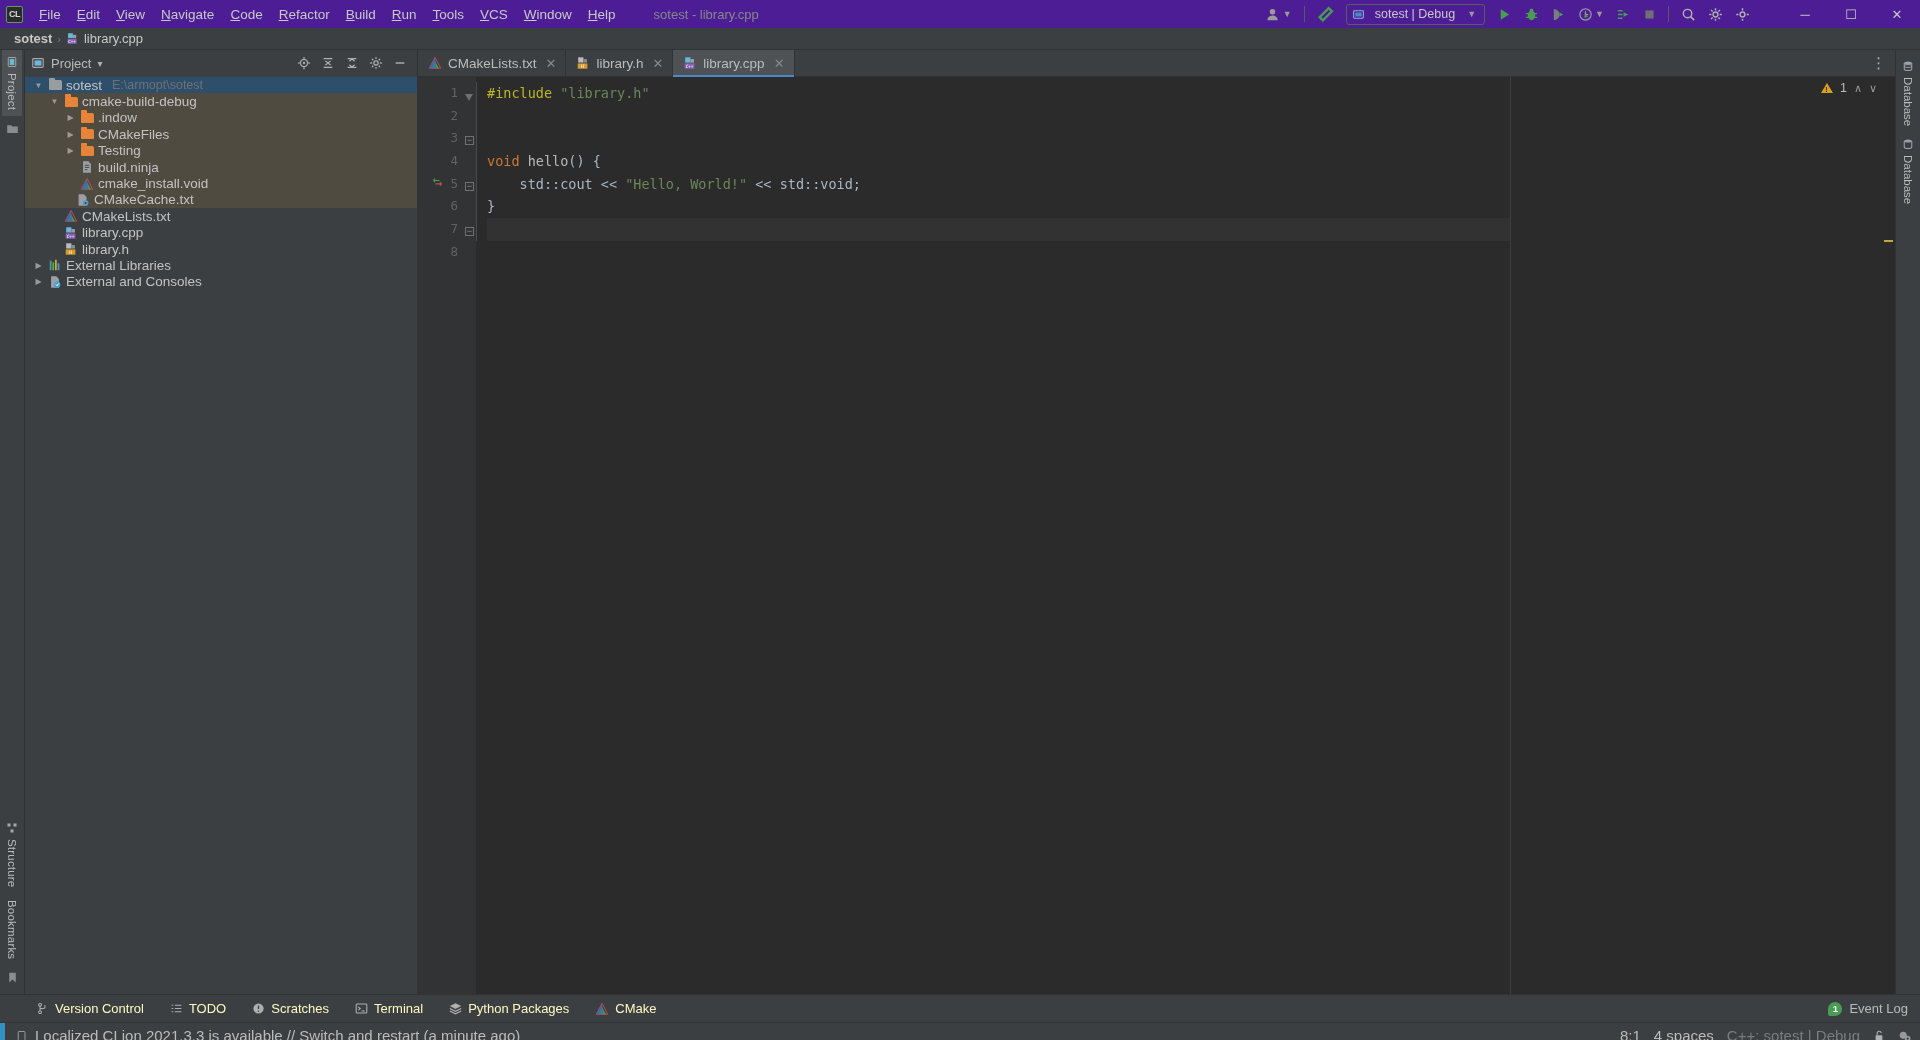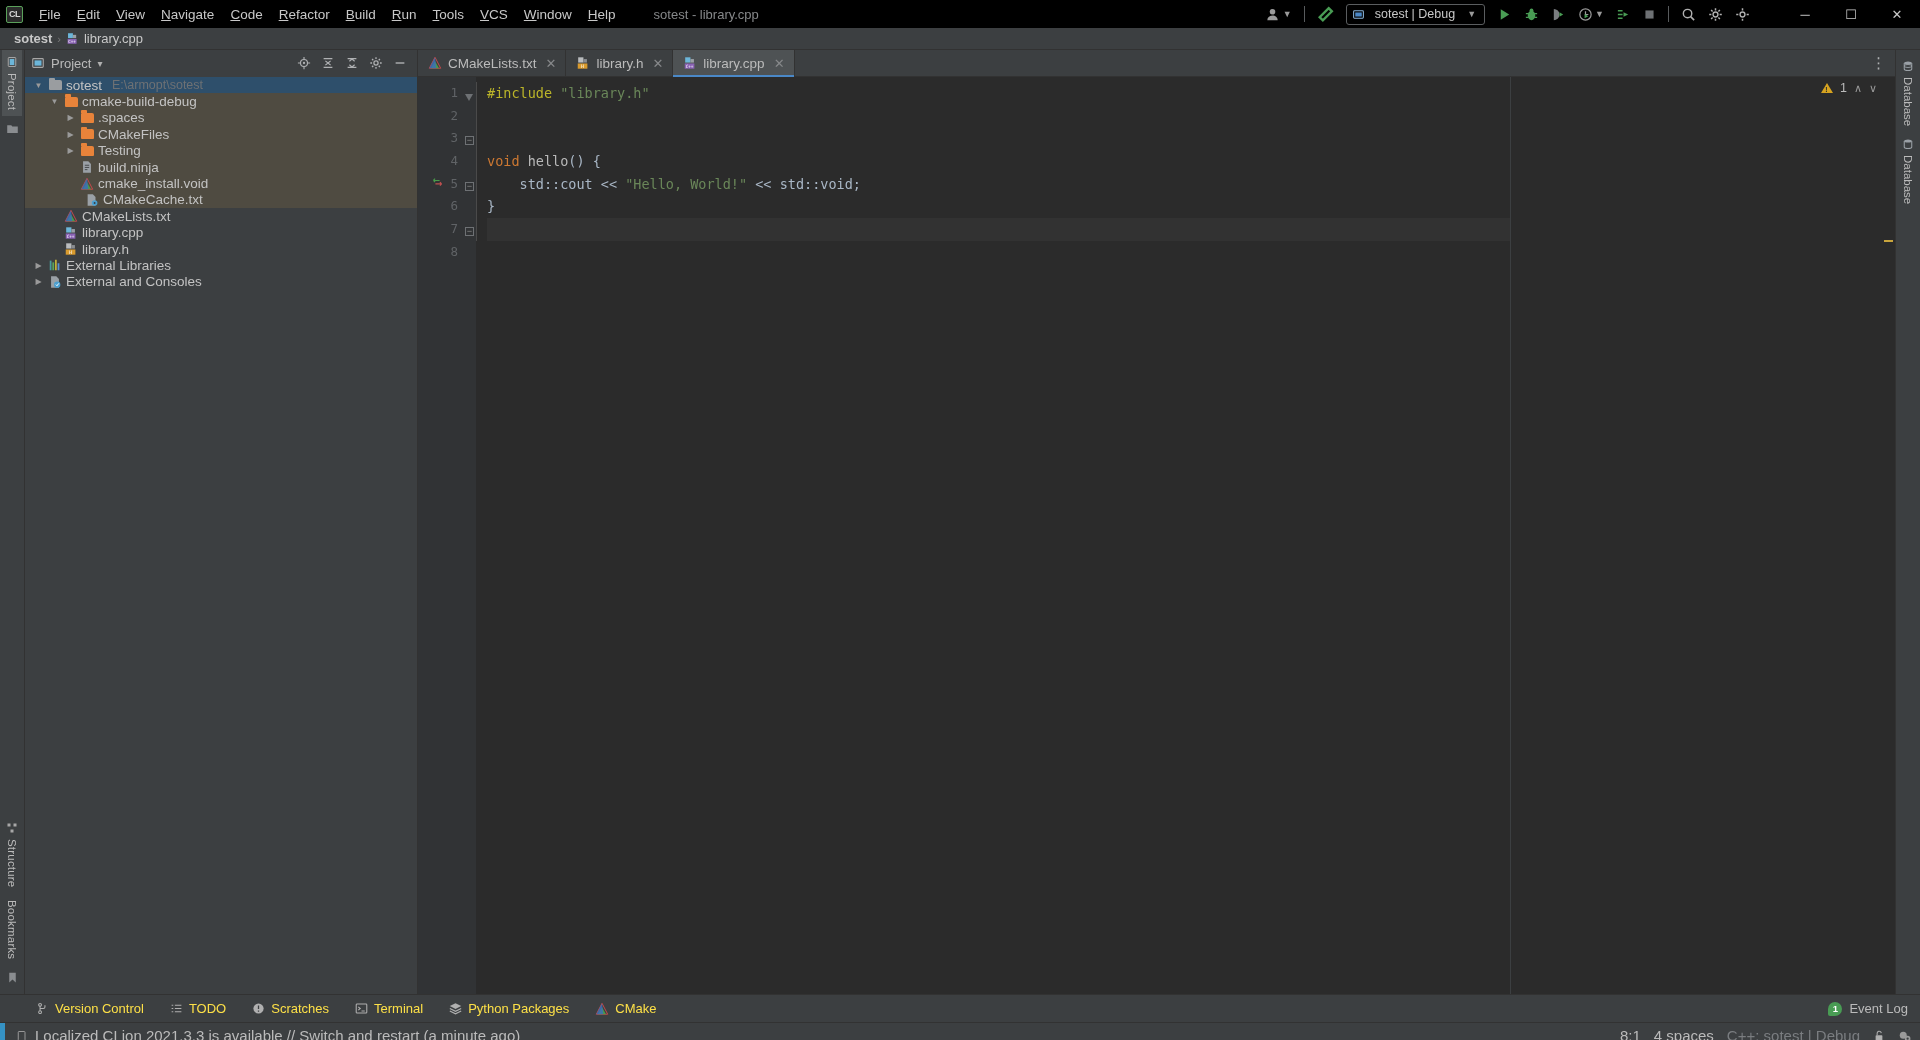--- a/index.html
+++ b/index.html
@@ -7,21 +7,21 @@
   body {
     background:#3c3f41;
     font-family:"Liberation Sans", sans-serif;
     font-size:14px;
     color:#bbbbbb;
     -webkit-font-smoothing:antialiased;
   }
 
   
   .menubar {
-    height:28px; background:#000000;
+    height:28px; background:#4c1d95;
     display:flex; align-items:center; padding-left:6px;
     position:relative;
   }
   .app-logo {
     width:17px; height:17px; border:1.5px solid #5aa05a; border-radius:2px;
     background:#2b2b2b; color:#d6d6d6; font-size:9px; font-weight:bold;
     display:flex; align-items:center; justify-content:center;
     margin-right:8px; letter-spacing:-.5px;
   }
   .menu-item {
@@ -163,21 +163,21 @@
   }
   .strip-btn-r { writing-mode:vertical-rl; font-size:11.5px; color:#bbbbbb;
                  padding:6px 4px; white-space:nowrap; display:flex; align-items:center; gap:5px; }
 
   
   .toolwin-bar {
     height:28px; background:#3c3f41; border-top:1px solid #323232;
     display:flex; align-items:center; padding-left:36px; gap:26px; font-size:13px;
     position:relative;
   }
-  .tw-item { display:flex; align-items:center; gap:6px; color:#fde047; }
+  .tw-item { display:flex; align-items:center; gap:6px; color:#fef9c3; }
   .tw-right { margin-left:auto; display:flex; align-items:center; gap:7px; padding-right:12px; }
   .badge-green {
     width:14px; height:14px; border-radius:50% 50% 50% 2px; background:#499c54; color:#fff;
     font-size:9.5px; display:flex; align-items:center; justify-content:center; font-weight:bold;
   }
 
   .statusbar {
     height:26px; background:#3c3f41; display:flex; align-items:center;
     font-size:15px; color:#bbbbbb; padding-left:6px; gap:7px; position:relative;
     border-top:1px solid #323232;
@@ -399,21 +399,21 @@
           </span>
           <span class="tlabel">cmake-build-debug</span>
         </div>
         <div class="trow hl" style="padding-left: 40px;">
           <span class="arrow">
             <span style="font-size:8px;">▶</span>
           </span>
           <span class="ticon">
             <span class="folder orange"></span>
           </span>
-          <span class="tlabel">.spaces</span>
+          <span class="tlabel">.indow</span>
         </div>
         <div class="trow hl" style="padding-left: 40px;">
           <span class="arrow">
             <span style="font-size:8px;">▶</span>
           </span>
           <span class="ticon">
             <span class="folder orange"></span>
           </span>
           <span class="tlabel">CMakeFiles</span>
         </div>
@@ -440,21 +440,21 @@
           <span class="arrow"></span>
           <span class="ticon">
             <svg width="14" height="14" viewBox="0 0 16 16">
               <path d="M8 1.5 L14.5 14 L1.5 14 Z" fill="none" stroke="#c94a4a" stroke-width="1.1"></path>
               <path d="M8 6 L12.5 14 L3.5 14 Z" fill="#4a9c4a"></path>
               <path d="M8 1.5 L9.5 14 L1.5 14 Z" fill="#3d6fb5" opacity=".85"></path>
             </svg>
           </span>
           <span class="tlabel">cmake_install.void</span>
         </div>
-        <div class="trow hl" style="padding-left: 45px;">
+        <div class="trow hl" style="padding-left: 36px;">
           <span class="arrow"></span>
           <span class="ticon">
             <svg width="14" height="14" viewBox="0 0 16 16">
               <path d="M3 1.5h6l3 3v10h-9z" fill="#9aa0a6"></path>
               <circle cx="11" cy="11.5" r="3.2" fill="#4a9fd0"></circle>
               <circle cx="11" cy="11.5" r="1.1" fill="#3c3f41"></circle>
             </svg>
           </span>
           <span class="tlabel">CMakeCache.txt</span>
         </div>

